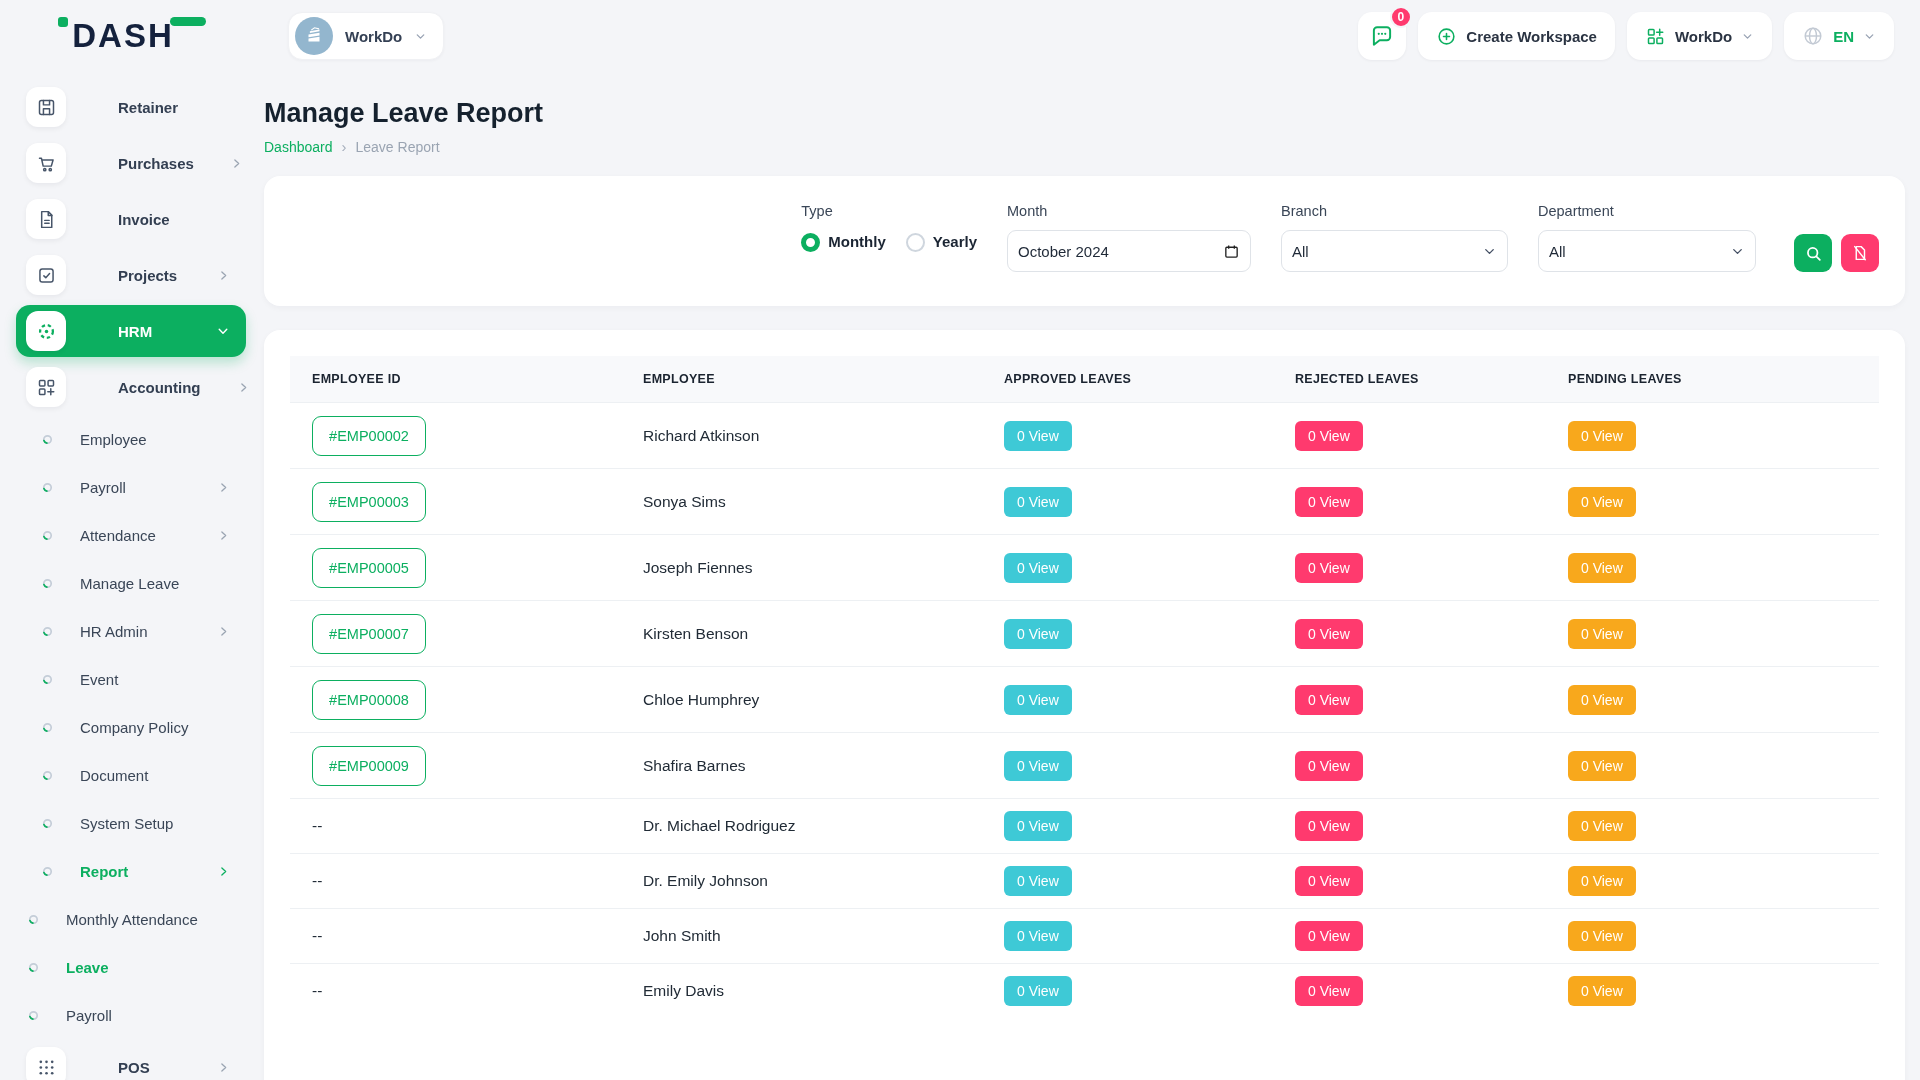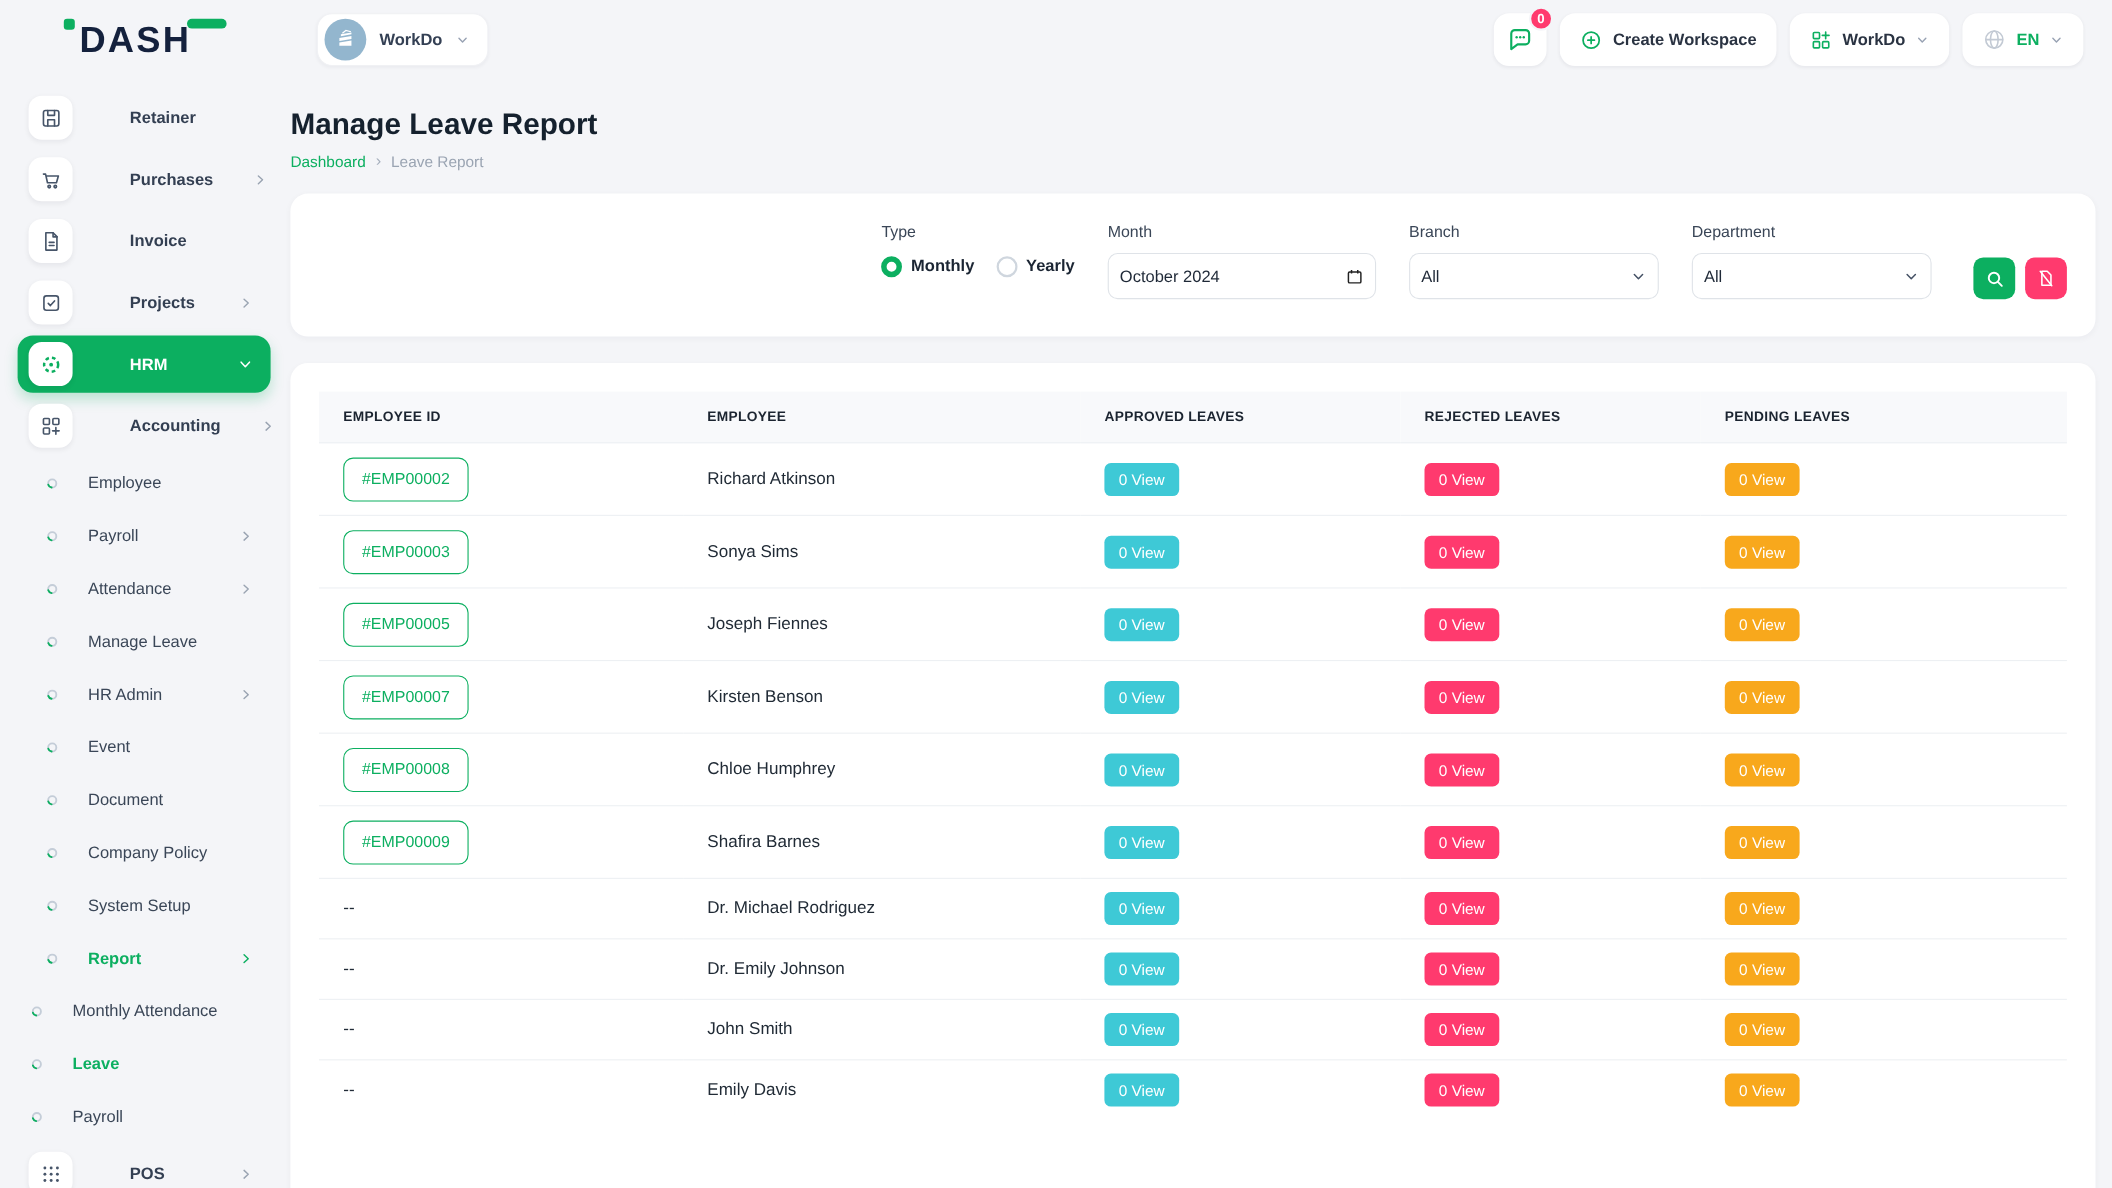--- a/index.html
+++ b/index.html
@@ -325,30 +325,30 @@
         </span>
         <span class="side-label">Event</span>
       </div>
       <div class="side-item l1">
         <span class="bullet" style="margin-right: 11px;">
           <svg width="11" height="11" viewBox="0 0 11 11">
             <circle cx="5.5" cy="5.5" r="3.7" stroke="#c4cdd8" stroke-width="1.7" fill="none"></circle>
             <path d="M1.9 6.6a3.7 3.7 0 0 0 3 2.6" stroke="#0caf60" stroke-width="1.7" fill="none" stroke-linecap="round"></path>
           </svg>
         </span>
+        <span class="side-label">Company Policy</span>
+      </div>
+      <div class="side-item l1">
+        <span class="bullet" style="margin-right: 11px;">
+          <svg width="11" height="11" viewBox="0 0 11 11">
+            <circle cx="5.5" cy="5.5" r="3.7" stroke="#c4cdd8" stroke-width="1.7" fill="none"></circle>
+            <path d="M1.9 6.6a3.7 3.7 0 0 0 3 2.6" stroke="#0caf60" stroke-width="1.7" fill="none" stroke-linecap="round"></path>
+          </svg>
+        </span>
         <span class="side-label">Document</span>
-      </div>
-      <div class="side-item l1">
-        <span class="bullet" style="margin-right: 11px;">
-          <svg width="11" height="11" viewBox="0 0 11 11">
-            <circle cx="5.5" cy="5.5" r="3.7" stroke="#c4cdd8" stroke-width="1.7" fill="none"></circle>
-            <path d="M1.9 6.6a3.7 3.7 0 0 0 3 2.6" stroke="#0caf60" stroke-width="1.7" fill="none" stroke-linecap="round"></path>
-          </svg>
-        </span>
-        <span class="side-label">Company Policy</span>
       </div>
       <div class="side-item l1">
         <span class="bullet" style="margin-right: 11px;">
           <svg width="11" height="11" viewBox="0 0 11 11">
             <circle cx="5.5" cy="5.5" r="3.7" stroke="#c4cdd8" stroke-width="1.7" fill="none"></circle>
             <path d="M1.9 6.6a3.7 3.7 0 0 0 3 2.6" stroke="#0caf60" stroke-width="1.7" fill="none" stroke-linecap="round"></path>
           </svg>
         </span>
         <span class="side-label">System Setup</span>
       </div>

